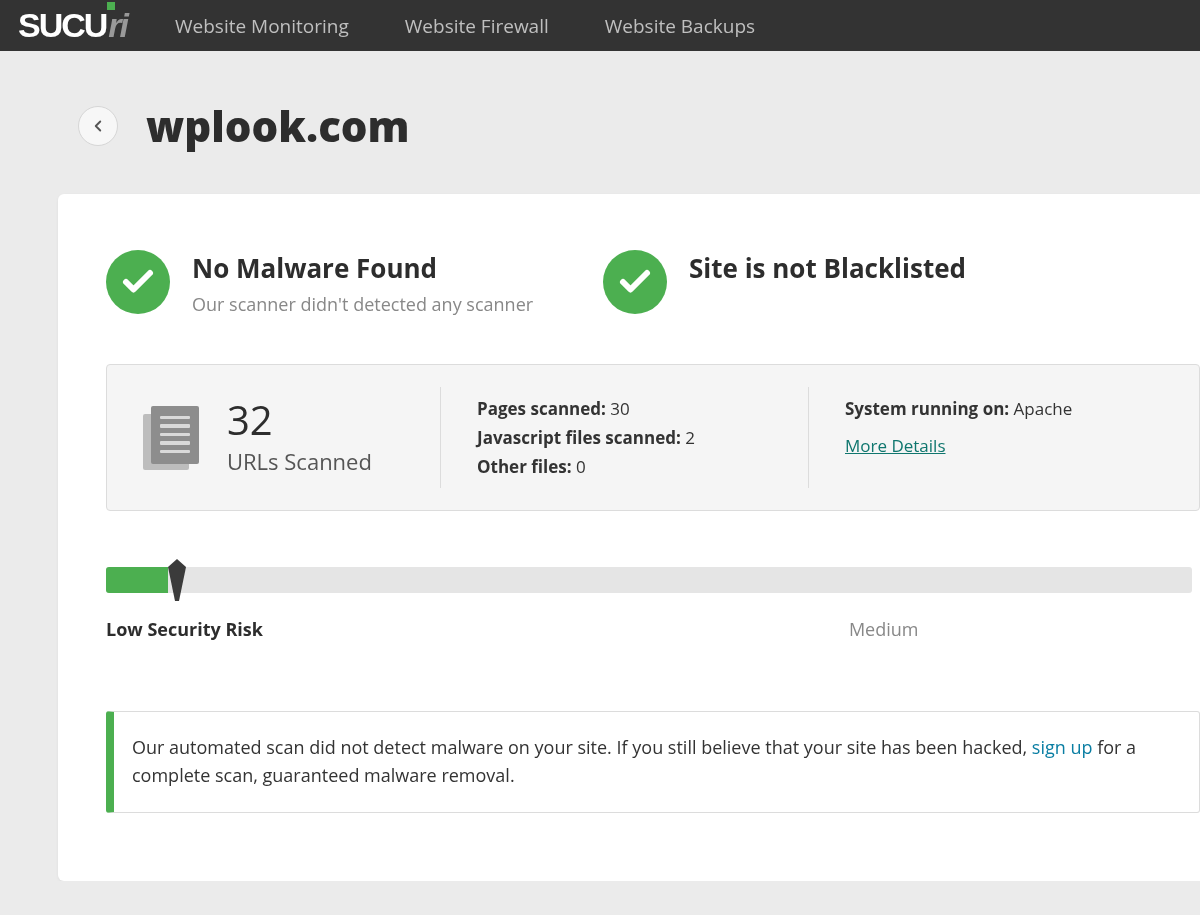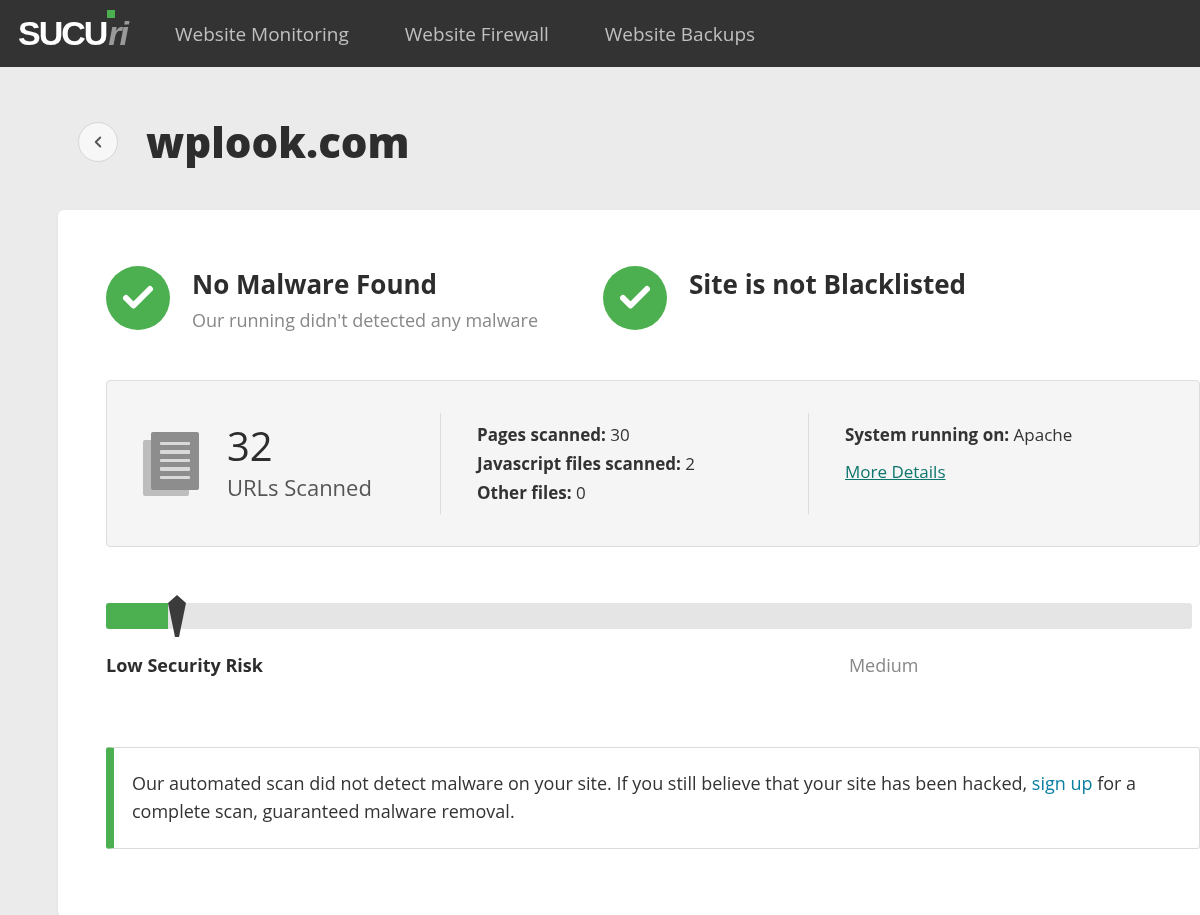--- a/index.html
+++ b/index.html
@@ -7,21 +7,21 @@
       font-family: "Open Sans", -apple-system, BlinkMacSystemFont, "Segoe UI", Helvetica, Arial, sans-serif;
       background: #ebebeb;
       color: #333;
       width: 1200px;
       overflow-x: hidden;
     }
 
     
     .topbar {
       background: #333333;
-      height: 67px;
+      height: 51px;
       display: flex;
       align-items: center;
       padding: 0 18px;
       gap: 38px;
     }
     .logo {
       display: flex;
       align-items: center;
       margin-right: 10px;
     }
@@ -126,21 +126,21 @@
     }
     .status-item:first-child { flex: 0 0 465px; }
 
     
     .stats-box {
       border: 1px solid #dcdcdc;
       border-radius: 4px;
       background: #f5f5f5;
       display: flex;
       margin-right: 0;
-      padding: 32px 0;
+      padding: 22px 0;
     }
     .stats-col {
       padding: 4px 36px;
     }
     .stats-col + .stats-col {
       border-left: 1px solid #dcdcdc;
     }
     .stats-urls {
       display: flex;
       align-items: center;
@@ -296,21 +296,21 @@
 
   <div class="status-row">
     <div class="status-item">
       <div class="check-circle">
         <svg viewBox="0 0 24 24" fill="none" stroke="#fff" stroke-width="4" stroke-linecap="round" stroke-linejoin="round">
             <polyline points="4 12 9 17 20 6"></polyline>
           </svg>
       </div>
       <div class="status-text">
         <div class="status-title">No Malware Found</div>
-        <div class="status-sub">Our running didn't detected any malware</div>
+        <div class="status-sub">Our scanner didn't detected any scanner</div>
       </div>
     </div>
 
     <div class="status-item">
       <div class="check-circle">
         <svg viewBox="0 0 24 24" fill="none" stroke="#fff" stroke-width="4" stroke-linecap="round" stroke-linejoin="round">
             <polyline points="4 12 9 17 20 6"></polyline>
           </svg>
       </div>
       <div class="status-text">

